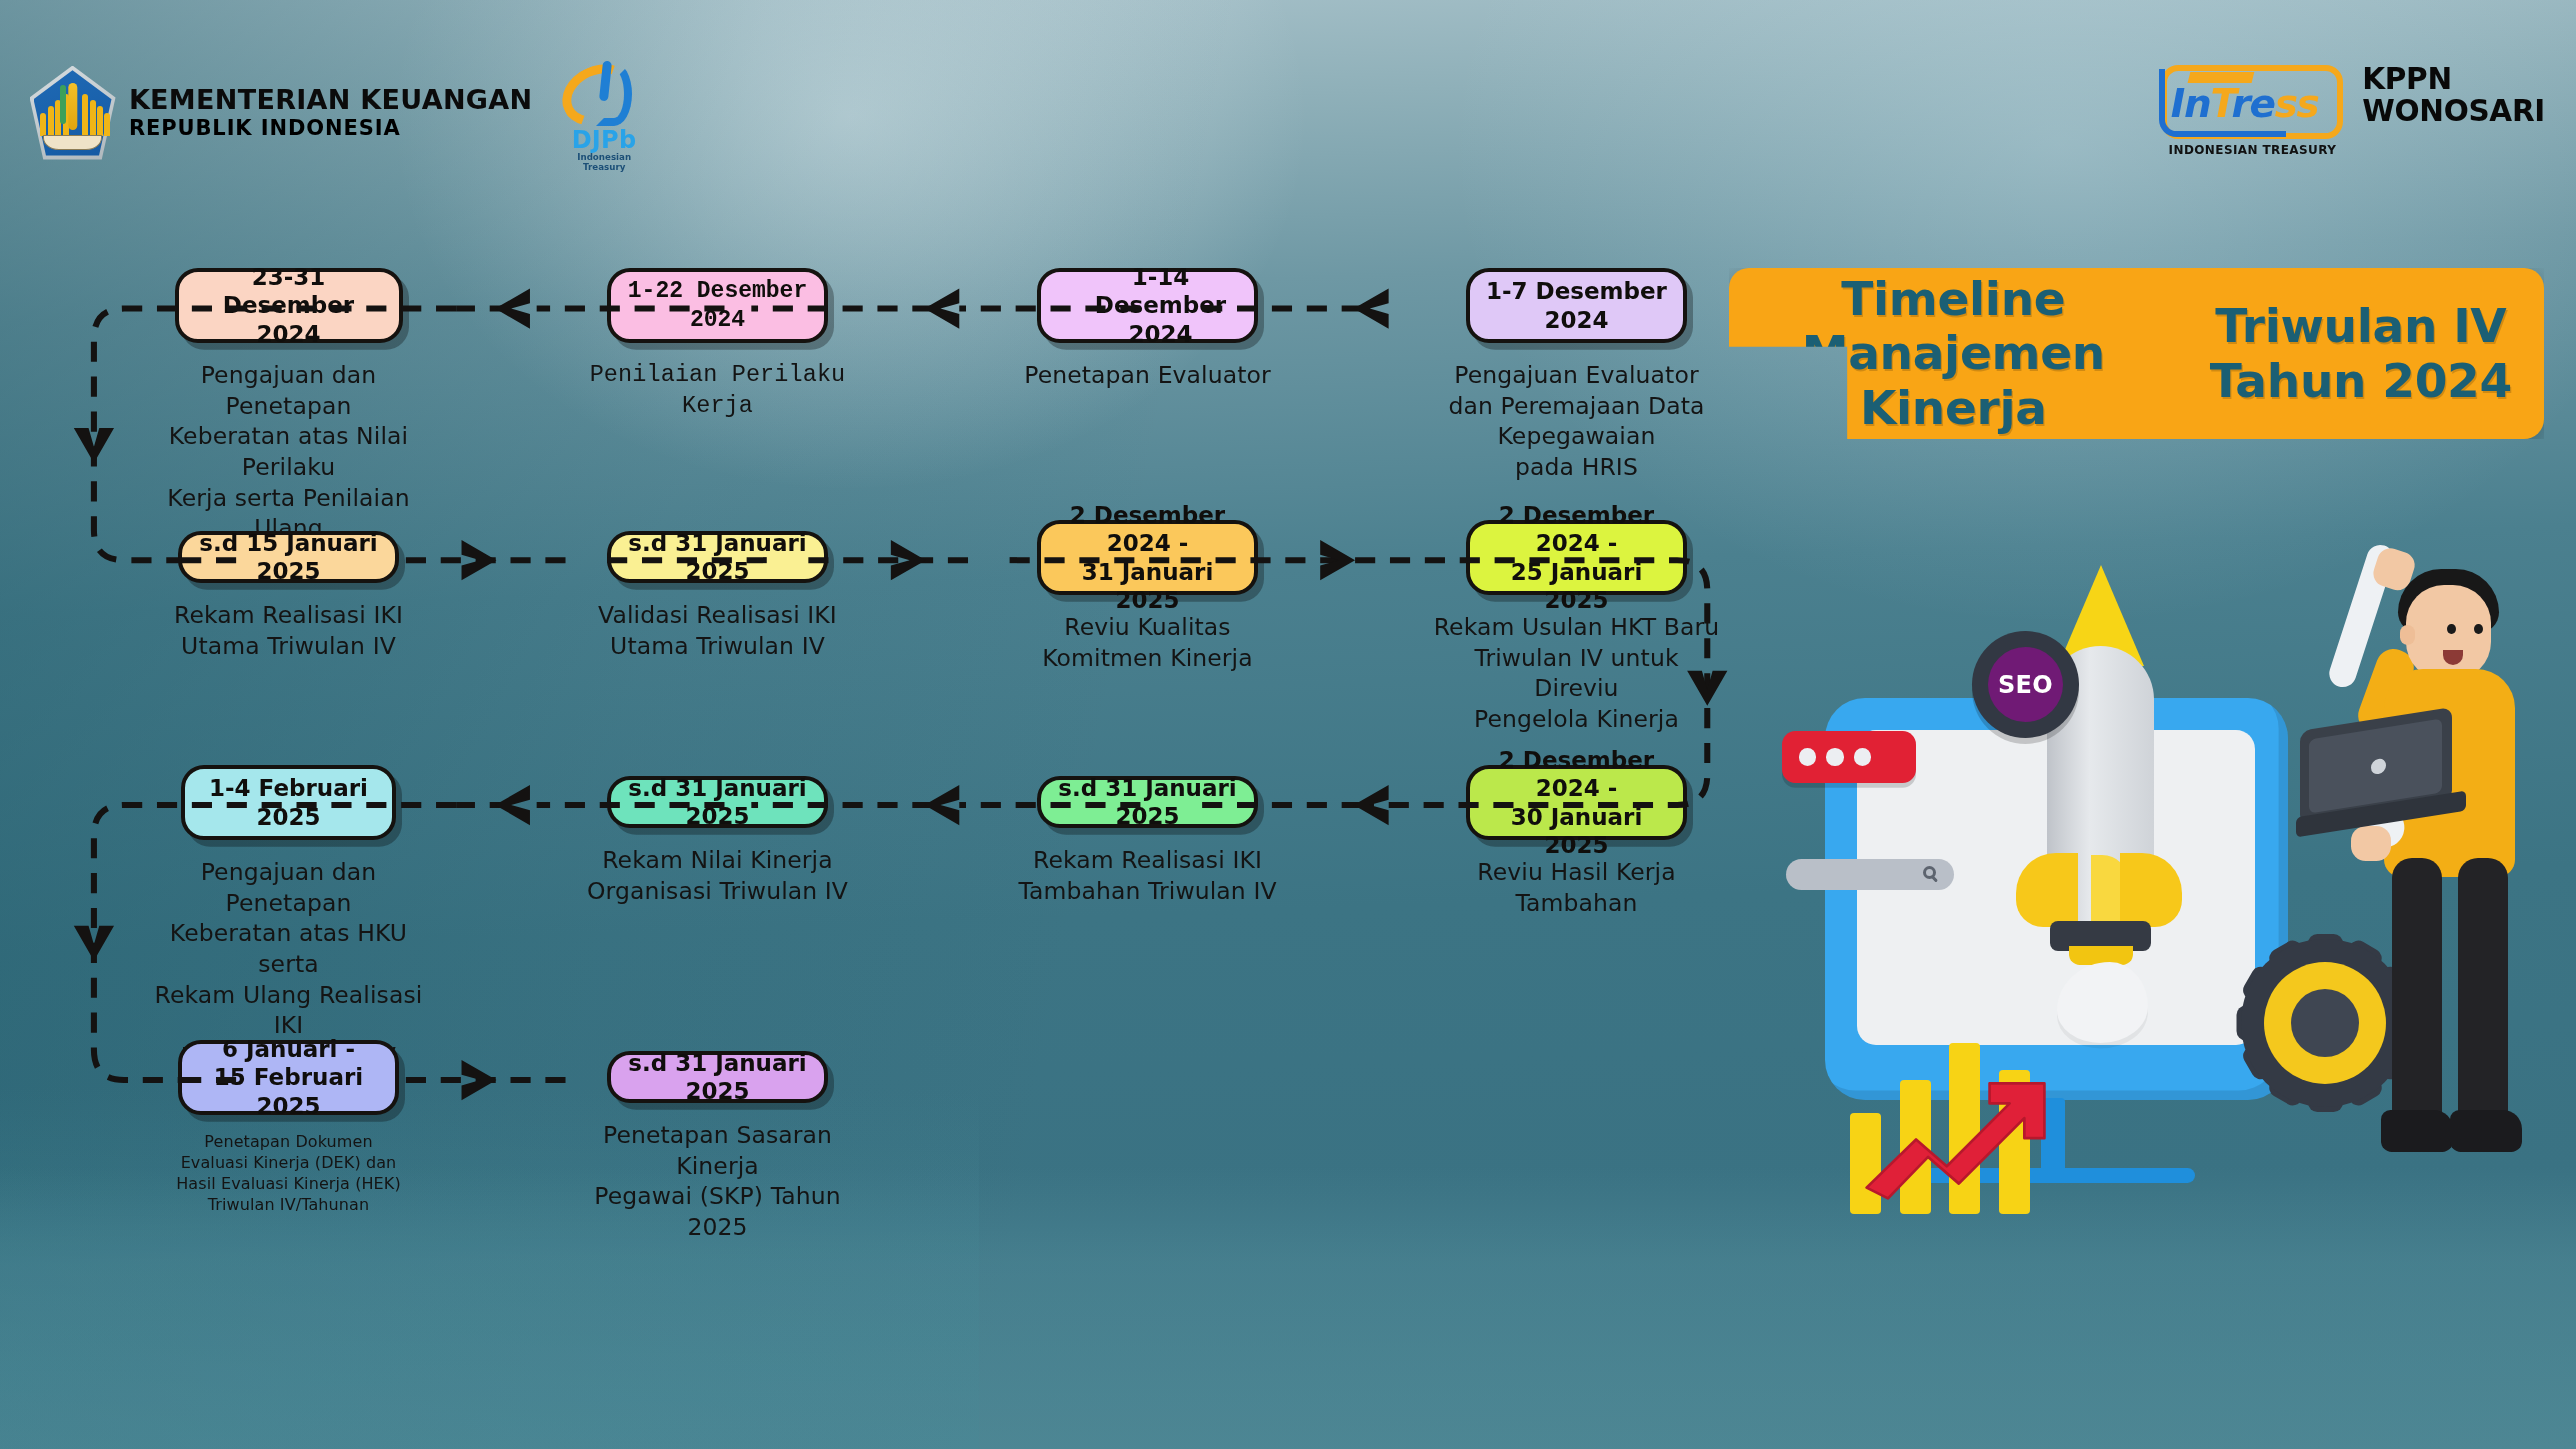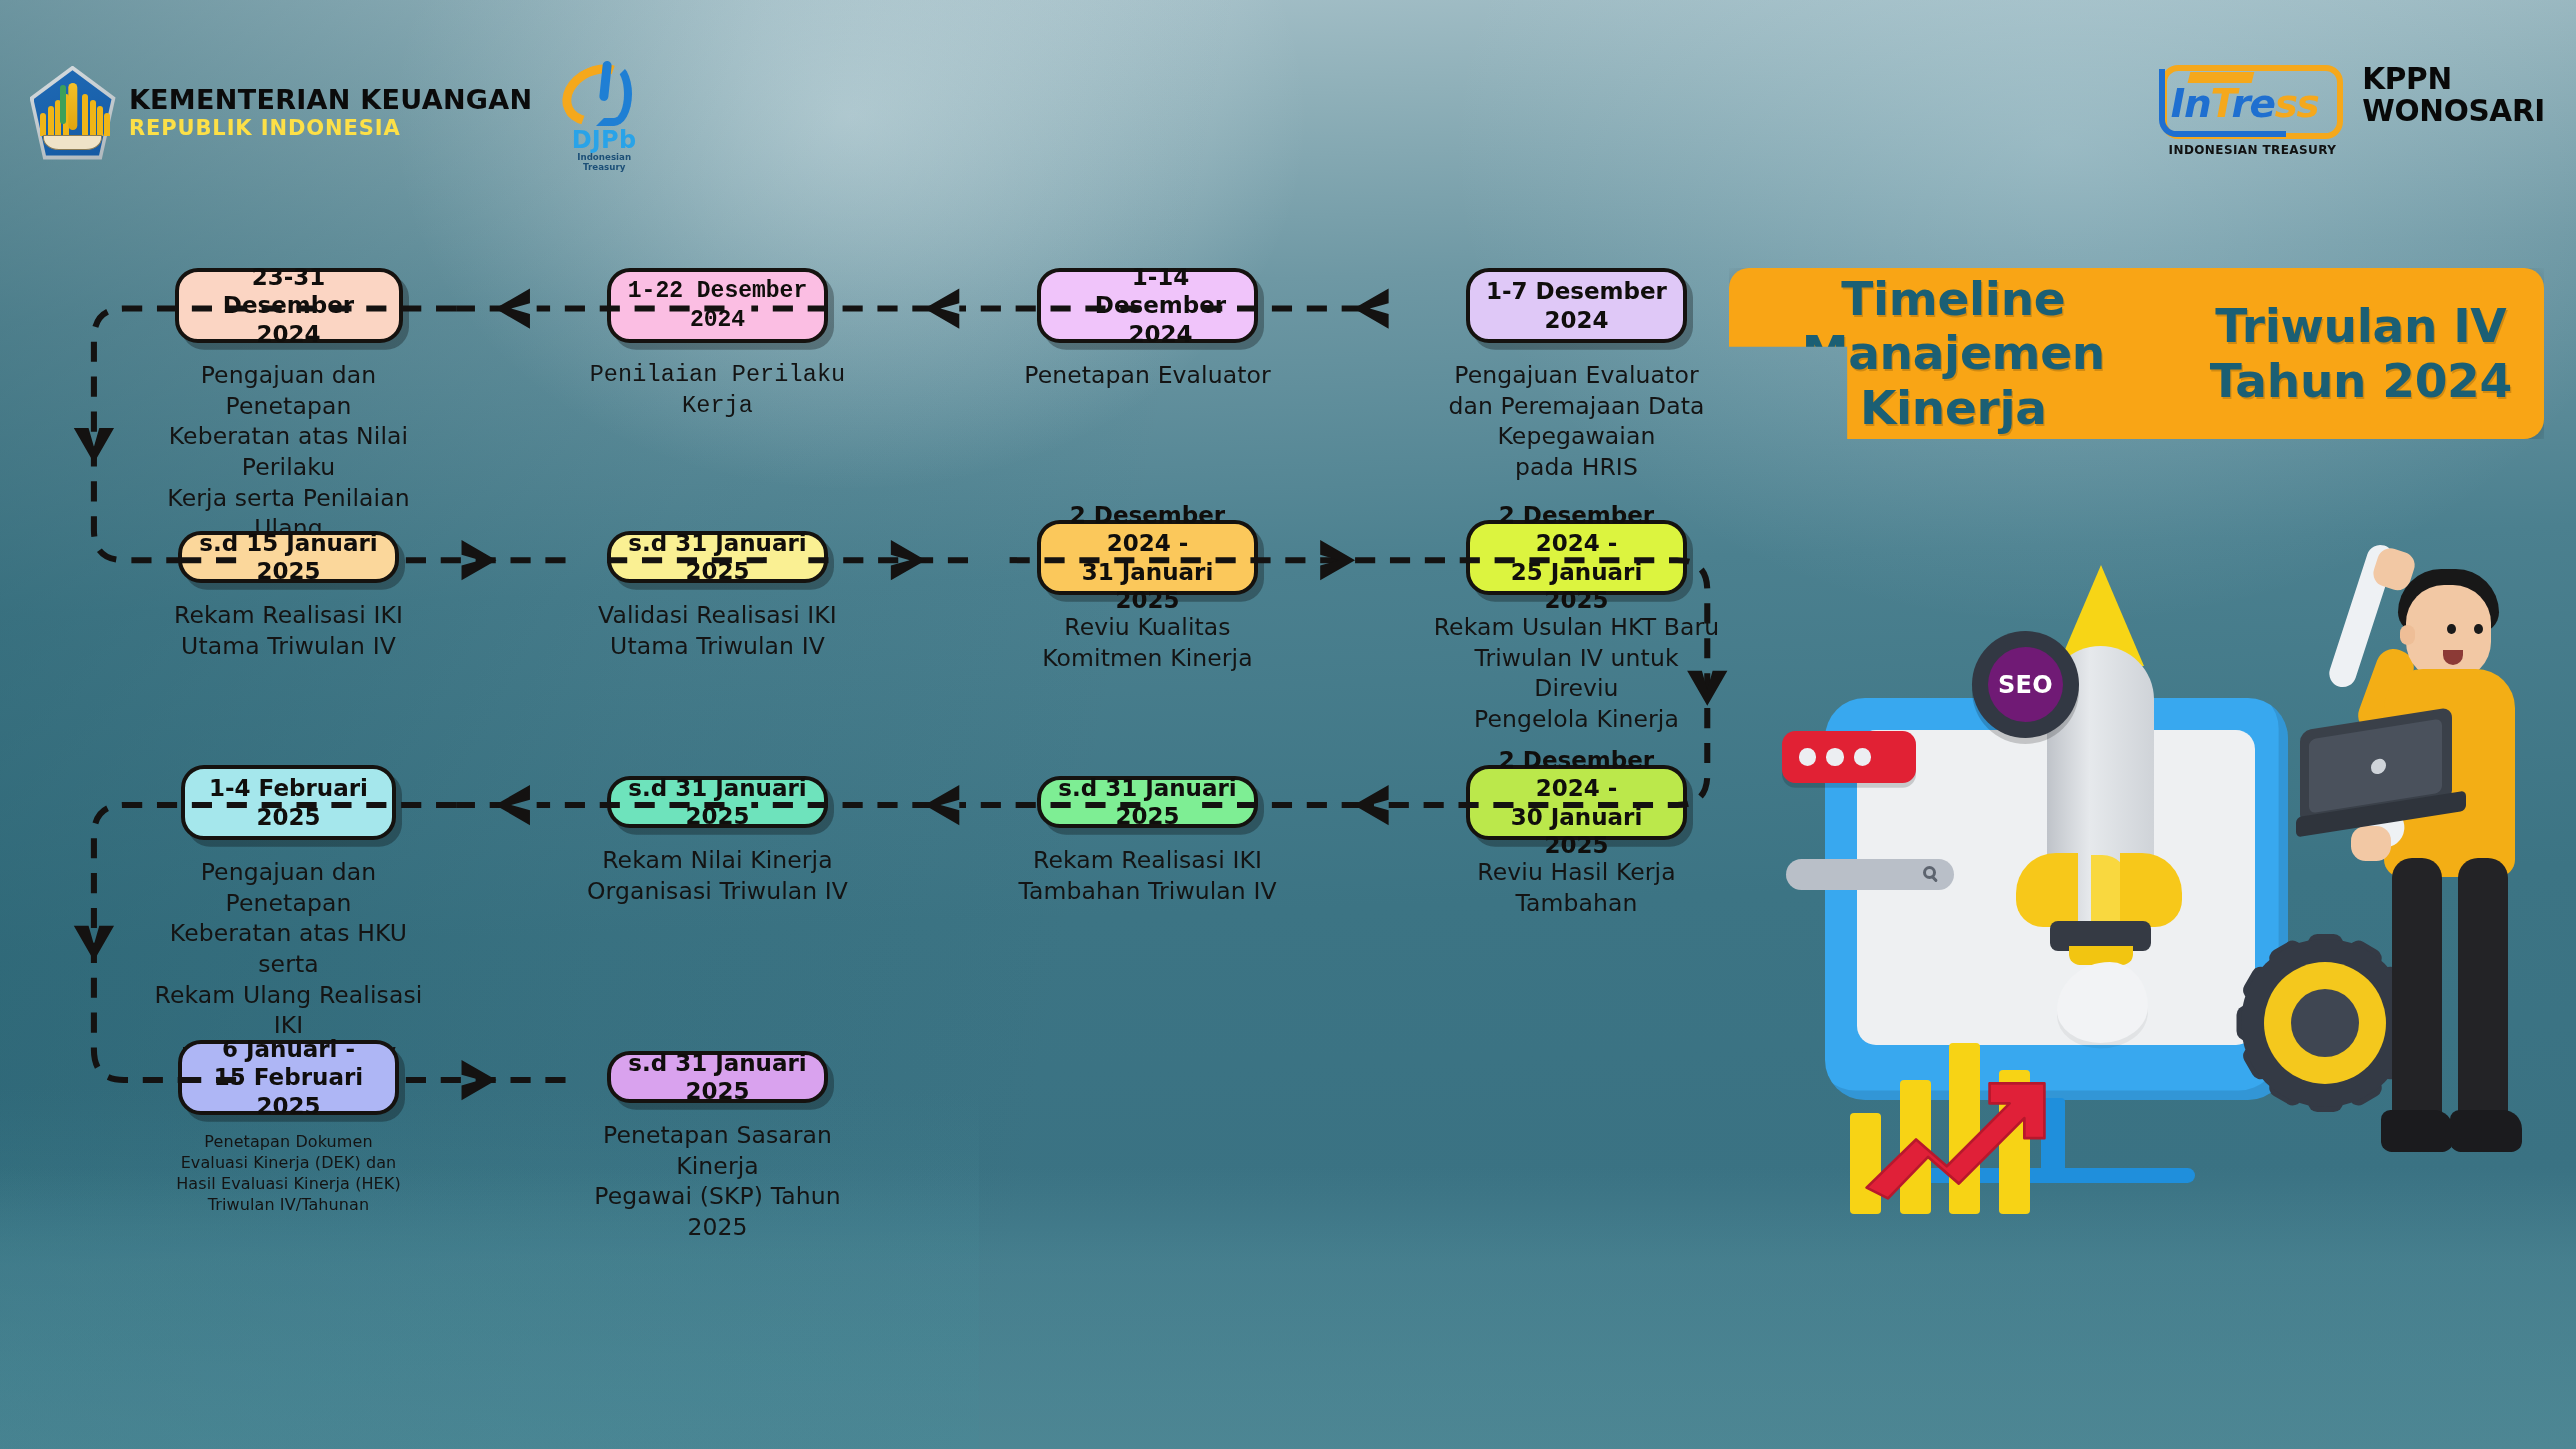--- a/index.html
+++ b/index.html
@@ -38,21 +38,21 @@
   }
   .kemenkeu-logo .wings{position:absolute;left:8px;top:20px;right:8px;height:50px;}
   .kemenkeu-logo .wings span{position:absolute;bottom:0;width:6px;background:#f0b517;border-radius:3.4px 3.4px 0 0;}
   .kemenkeu-logo .rice{position:absolute;left:50%;top:17.4px;transform:translateX(-50%);width:9.4px;height:47px;
         background:linear-gradient(180deg,#f4c028,#e0a50d);border-radius:4.7px;}
   .kemenkeu-logo .cot{position:absolute;left:calc(50% - 12.7px);top:19px;width:6px;height:39px;background:#3da05a;border-radius:3.4px;}
   .kemenkeu-logo .scroll{position:absolute;left:13.4px;right:13.4px;bottom:9.4px;height:14.8px;
         background:#efe3c8;border-radius:0 0 16px 16px / 0 0 12px 12px;border:1.3px solid #8c7c55;}
   .hdr-left .txt{line-height:1.05;}
   .hdr-left .txt .l1{font-size:27px;font-weight:800;letter-spacing:0.3px;color:#0b0b0b;}
-  .hdr-left .txt .l2{font-size:21px;font-weight:600;letter-spacing:0.9px;color:#fde047;margin-top:2.7px;}
+  .hdr-left .txt .l2{font-size:21px;font-weight:600;letter-spacing:0.9px;color:#000000;margin-top:2.7px;}
   .djpb{position:relative;width:87px;height:101px;margin-left:14.8px;}
   .djpb .sw{position:absolute;left:0;top:4px;width:74px;height:58px;
       border:9.4px solid transparent;border-top-color:#f5a81c;border-left-color:#f5a81c;border-radius:50%;
       transform:rotate(-25deg);}
   .djpb .hook{position:absolute;left:35px;top:0;width:36px;height:64px;
       border:8.7px solid transparent;border-right-color:#1f7fd4;border-bottom-color:#1f7fd4;border-radius:0 60% 60% 0;}
   .djpb .hook2{position:absolute;left:40px;top:-1.3px;width:9.4px;height:40px;background:#1f7fd4;border-radius:5.4px;transform:rotate(6deg);}
   .djpb .name{position:absolute;left:0;top:64px;width:87px;text-align:center;font-size:24px;font-weight:800;color:#29a3e8;letter-spacing:0.3px;}
   .djpb .sub{position:absolute;left:-5.4px;top:90px;width:98px;text-align:center;font-size:8.7px;color:#1c4f77;font-weight:600;}
 

